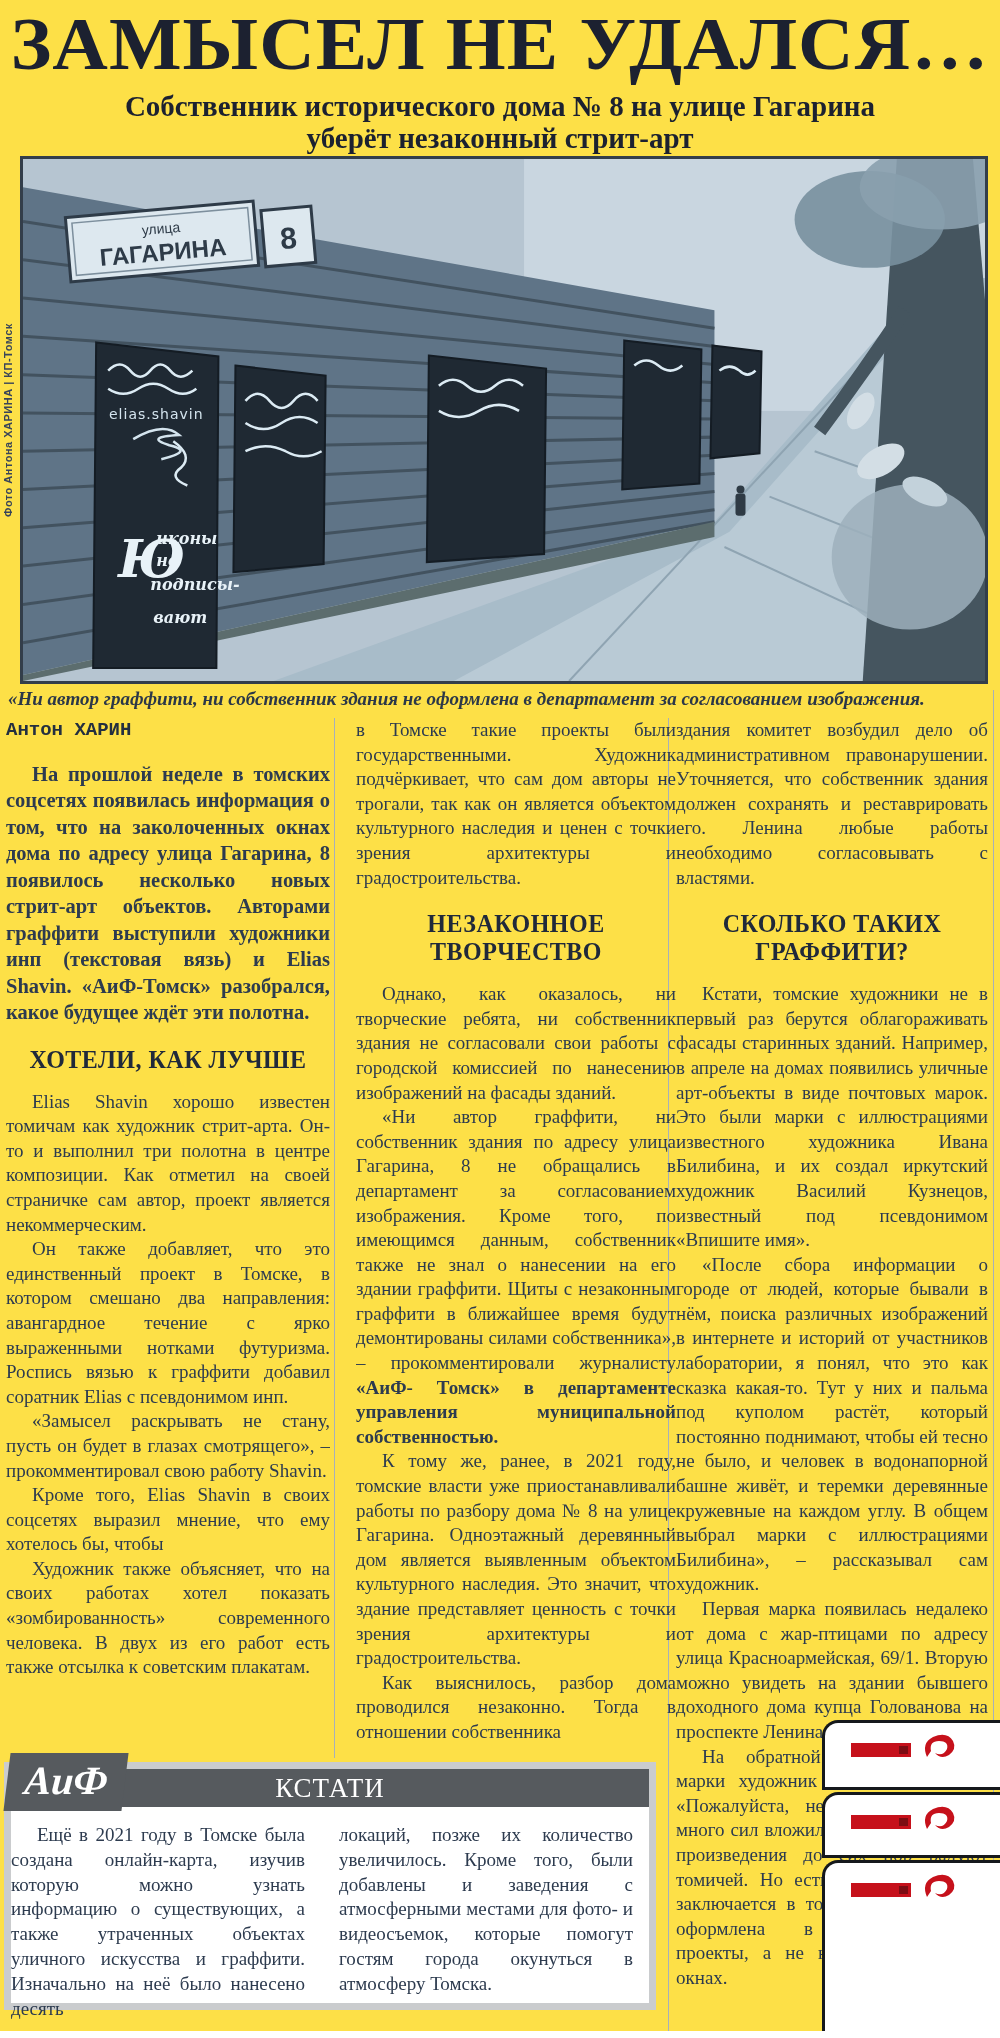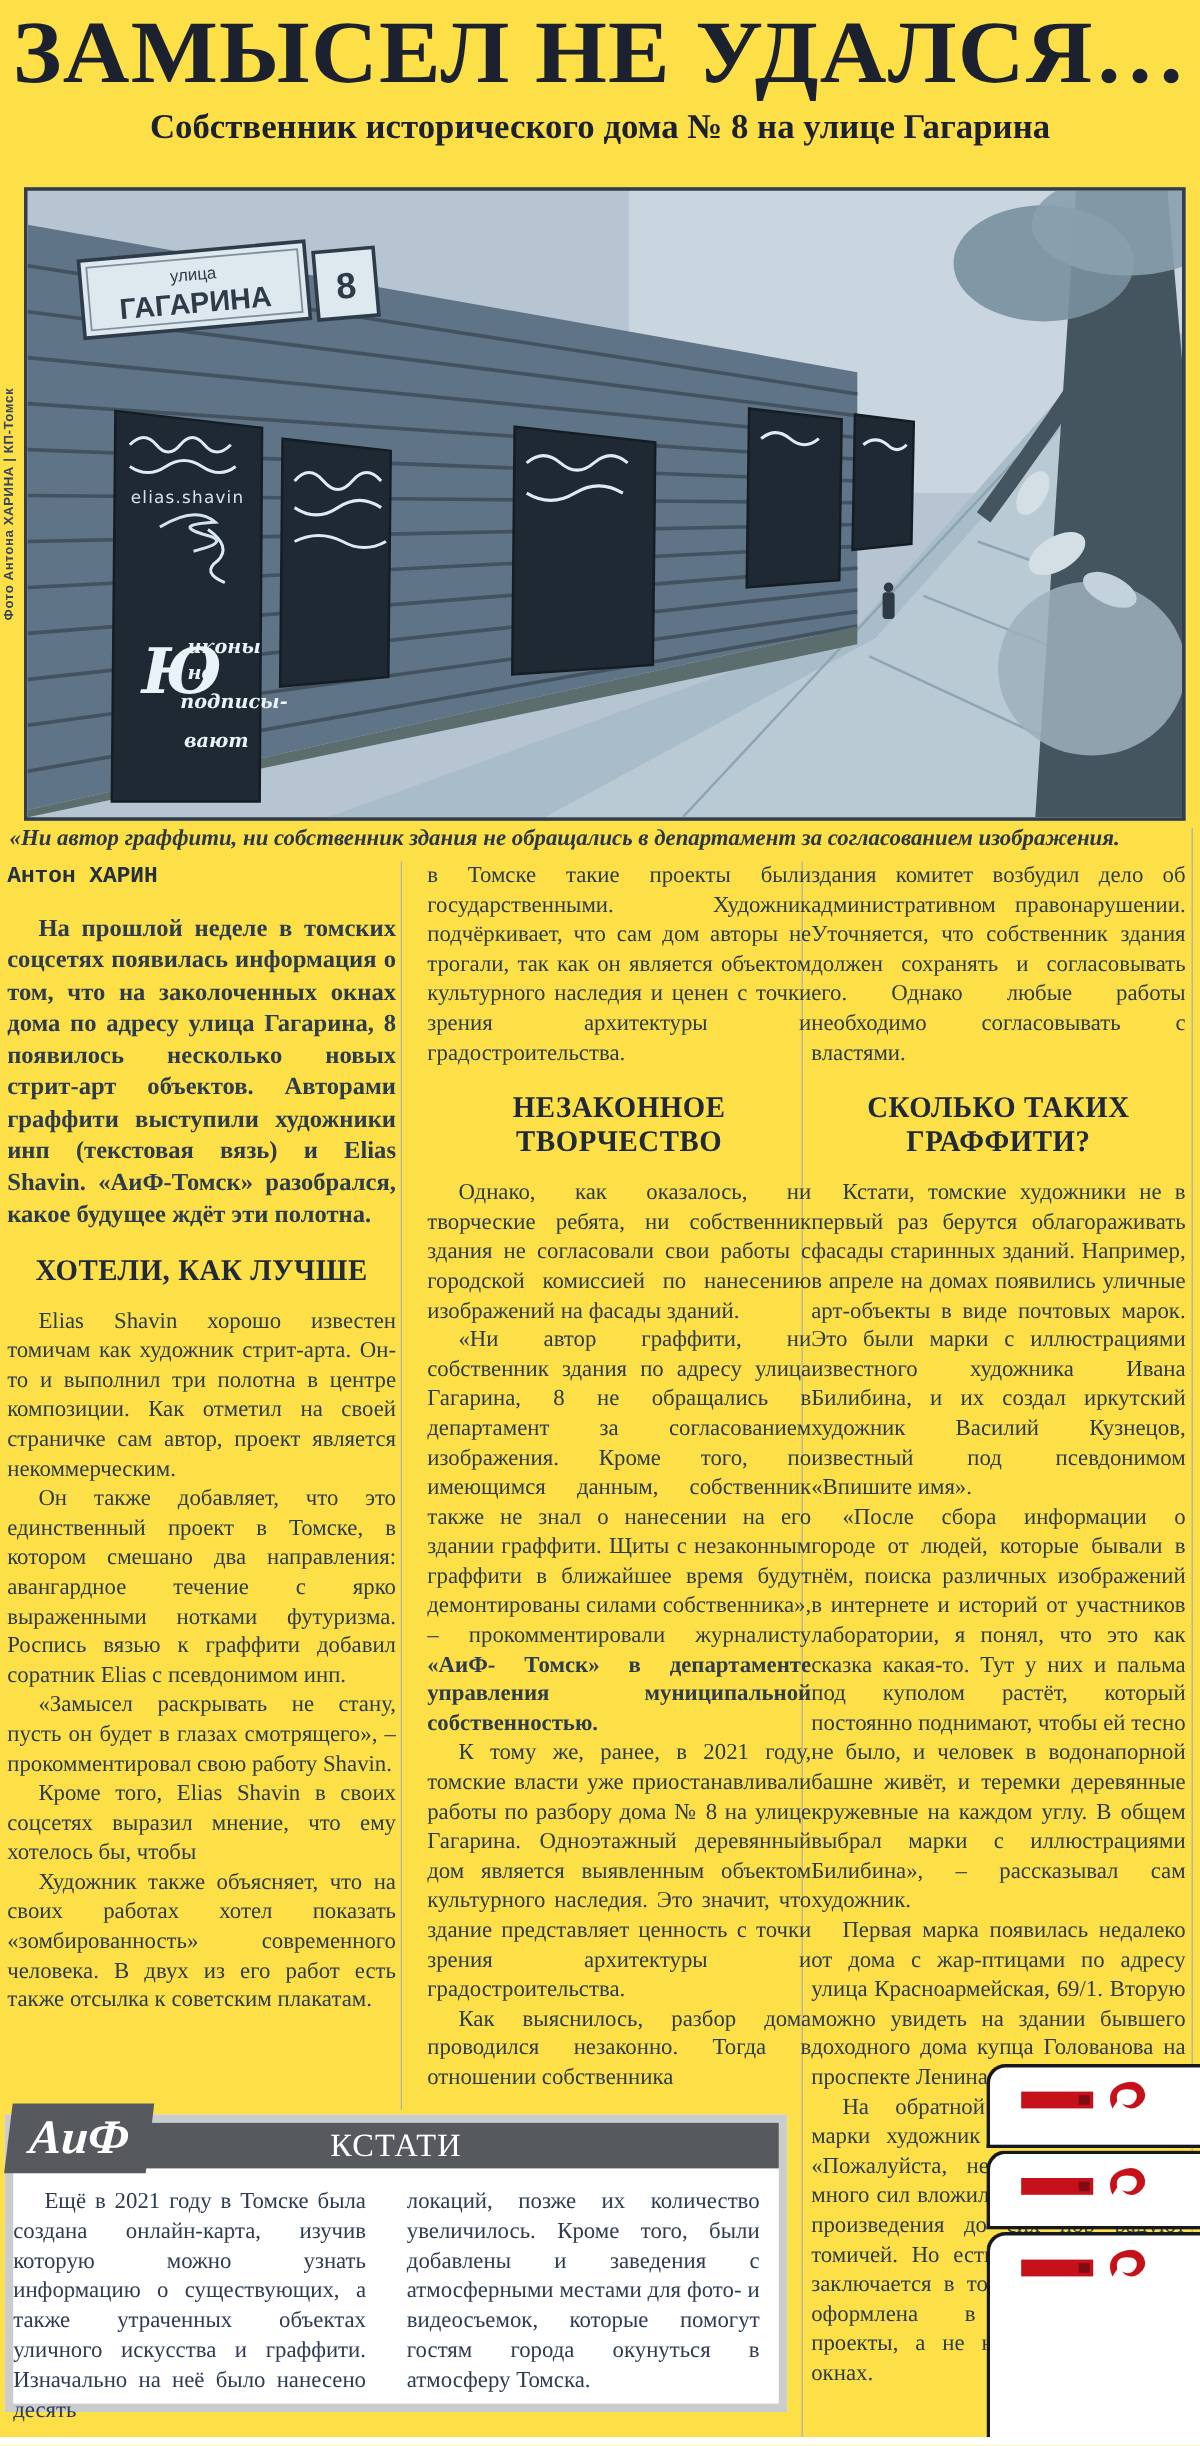--- a/index.html
+++ b/index.html
@@ -65,20 +65,21 @@
   .red-swirl{position:absolute;left:94px;top:8px;width:40px;height:34px;}
 </style>
 </head>
 <body>
 
 <div id="page">
 
   <div class="headline">ЗАМЫСЕЛ НЕ УДАЛСЯ…</div>
   <div class="subhead">
     <div>Собственник исторического дома № 8 на улице Гагарина</div>
+    <div>уберёт незаконный стрит-арт</div>
   </div>
 
   <div class="photo-credit">Фото Антона ХАРИНА | КП-Томск</div>
 
   <div class="photo-wrap">
     <svg viewBox="0 0 960 518" preserveAspectRatio="none">
       <rect x="0" y="0" width="960" height="518" fill="#b6c5d1"></rect>
       <rect x="500" y="0" width="460" height="250" fill="#c9d6e0"></rect>
 
       <polygon points="690,360 905,118 960,118 960,518 250,518" fill="#a8bcc9"></polygon>
@@ -160,21 +161,21 @@
         <ellipse cx="845" cy="60" rx="75" ry="48" fill="#78909f" opacity="0.9"></ellipse>
         <ellipse cx="915" cy="28" rx="80" ry="42" fill="#8aa0ae" opacity="0.9"></ellipse>
         <ellipse cx="885" cy="395" rx="78" ry="72" fill="#9db0bc" opacity="0.85"></ellipse>
         <ellipse cx="856" cy="300" rx="26" ry="14" fill="#d3dee5" transform="rotate(-30 856 300)"></ellipse>
         <ellipse cx="900" cy="330" rx="24" ry="12" fill="#c3d2db" transform="rotate(25 900 330)"></ellipse>
         <ellipse cx="836" cy="250" rx="20" ry="11" fill="#d3dee5" transform="rotate(-60 836 250)"></ellipse>
       </g>
     </svg>
   </div>
 
-  <div class="caption">«Ни автор граффити, ни собственник здания не обращались в департамент за согласованием изображения.</div>
+  <div class="caption">«Ни автор граффити, ни собственник здания не оформлена в департамент за согласованием изображения.</div>
 
   <div class="vrule" style="left:334px;top:718px;height:1040px;"></div>
   <div class="vrule" style="left:668px;top:718px;height:1320px;"></div>
   <div class="vrule" style="left:993px;top:690px;height:1348px;"></div>
 
   <div class="col" id="col1">
     <p class="author">Антон ХАРИН</p>
     <p class="lead">На прошлой неделе в томских соцсетях появилась информация о том, что на заколоченных окнах дома по адресу улица Гагарина, 8 появилось несколько новых стрит-арт объектов. Авторами граффити выступили художники инп (текстовая вязь) и Elias Shavin. «АиФ-Томск» разобрался, какое будущее ждёт эти полотна.</p>
     <h3 class="sec-h">ХОТЕЛИ, КАК ЛУЧШЕ</h3>
     <p class="body-p">Elias Shavin хорошо известен томичам как художник стрит-арта. Он-то и выполнил три полотна в центре композиции. Как отметил на своей страничке сам автор, проект является некоммерческим.</p>
@@ -187,21 +188,21 @@
   <div class="col" id="col2">
     <p class="body-p noindent">в Томске такие проекты были государственными. Художник подчёркивает, что сам дом авторы не трогали, так как он является объектом культурного наследия и ценен с точки зрения архитектуры и градостроительства.</p>
     <h3 class="sec-h">НЕЗАКОННОЕ ТВОРЧЕСТВО</h3>
     <p class="body-p">Однако, как оказалось, ни творческие ребята, ни собственник здания не согласовали свои работы с городской комиссией по нанесению изображений на фасады зданий.</p>
     <p class="body-p"><span>«Ни автор граффити, ни собственник здания по адресу улица Гагарина, 8 не обращались в департамент за согласованием изображения. Кроме того, по имеющимся данным, собственник также не знал о нанесении на его здании граффити. Щиты с незаконным граффити в ближайшее время будут демонтированы силами собственника», – прокомментировали журналисту </span><span class="bold">«АиФ- Томск» в департаменте управления муниципальной собственностью.</span></p>
     <p class="body-p">К тому же, ранее, в 2021 году, томские власти уже приостанавливали работы по разбору дома № 8 на улице Гагарина. Одноэтажный деревянный дом является выявленным объектом культурного наследия. Это значит, что здание представляет ценность с точки зрения архитектуры и градостроительства.</p>
     <p class="body-p">Как выяснилось, разбор дома проводился незаконно. Тогда в отношении собственника</p>
   </div>
 
   <div class="col" id="col3">
-    <p class="body-p noindent">здания комитет возбудил дело об административном правонарушении. Уточняется, что собственник здания должен сохранять и согласовывать его. Однако любые работы необходимо согласовывать с властями.</p>
+    <p class="body-p noindent">здания комитет возбудил дело об административном правонарушении. Уточняется, что собственник здания должен сохранять и реставрировать его. Ленина любые работы необходимо согласовывать с властями.</p>
     <h3 class="sec-h">
       <span style="display:block">СКОЛЬКО ТАКИХ</span>
       <span style="display:block">ГРАФФИТИ?</span>
     </h3>
     <p class="body-p">Кстати, томские художники не в первый раз берутся облагораживать фасады старинных зданий. Например, в апреле на домах появились уличные арт-объекты в виде почтовых марок. Это были марки с иллюстрациями известного художника Ивана Билибина, и их создал иркутский художник Василий Кузнецов, известный под псевдонимом «Впишите имя».</p>
     <p class="body-p">«После сбора информации о городе от людей, которые бывали в нём, поиска различных изображений в интернете и историй от участников лаборатории, я понял, что это как сказка какая-то. Тут у них и пальма под куполом растёт, который постоянно поднимают, чтобы ей тесно не было, и человек в водонапорной башне живёт, и теремки деревянные кружевные на каждом углу. В общем выбрал марки с иллюстрациями Билибина», – рассказывал сам художник.</p>
     <p class="body-p">Первая марка появилась недалеко от дома с жар-птицами по адресу улица Красноармейская, 69/1. Вторую можно увидеть на здании бывшего доходного дома купца Голованова на проспекте Ленина, 105.</p>
     <p class="body-p">На обратной стороне каждой марки художник оставил послание: «Пожалуйста, не снимайте, я так много сил вложил в это». Так вот, эти произведения до сих пор радуют томичей. Но есть и отличие – оно заключается в том, что эта роспись оформлена в индивидуальные проекты, а не нанесена прямо на окнах.</p>
   </div>
 

